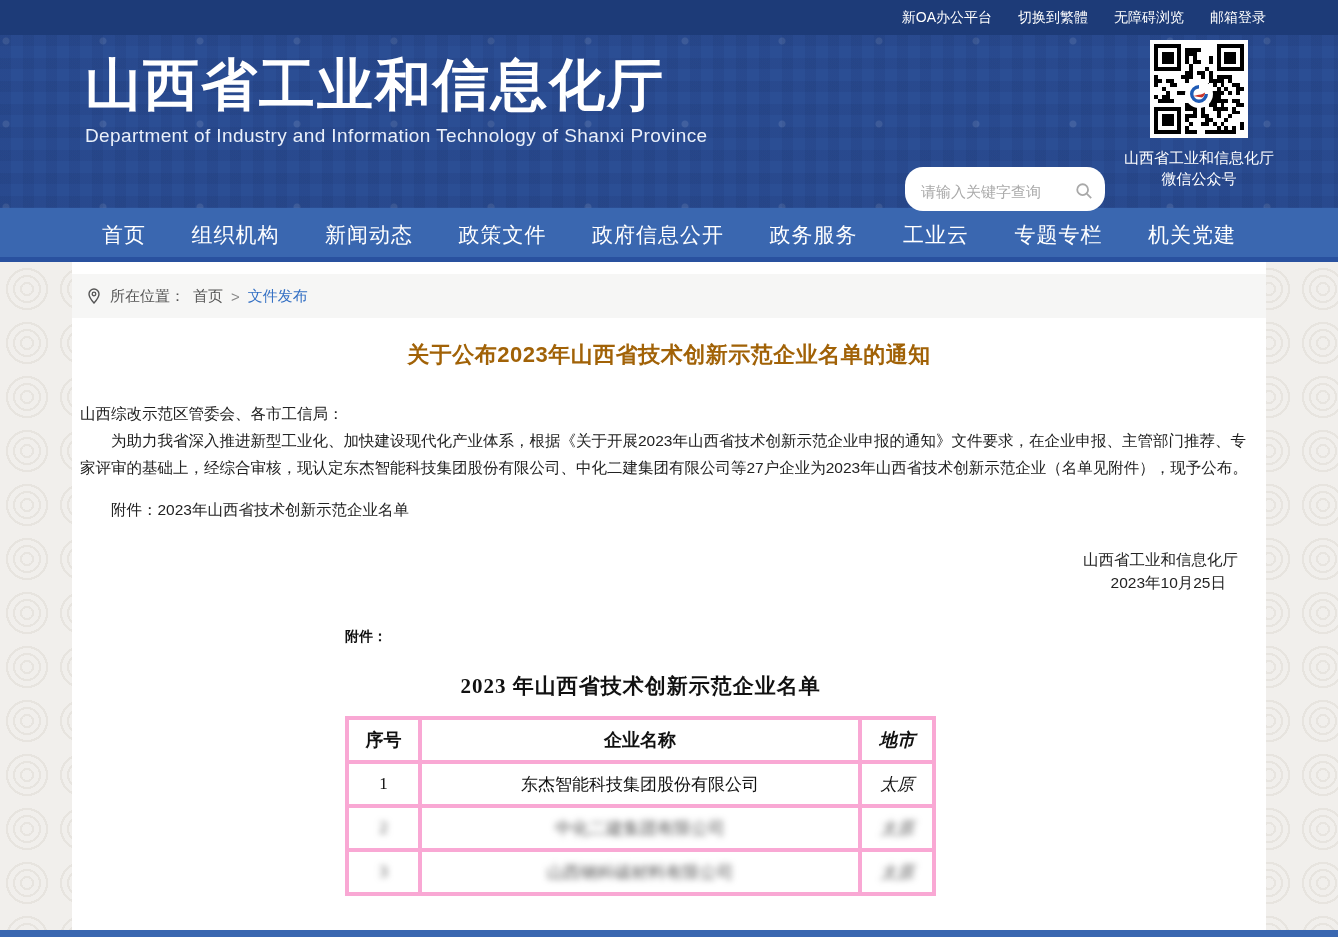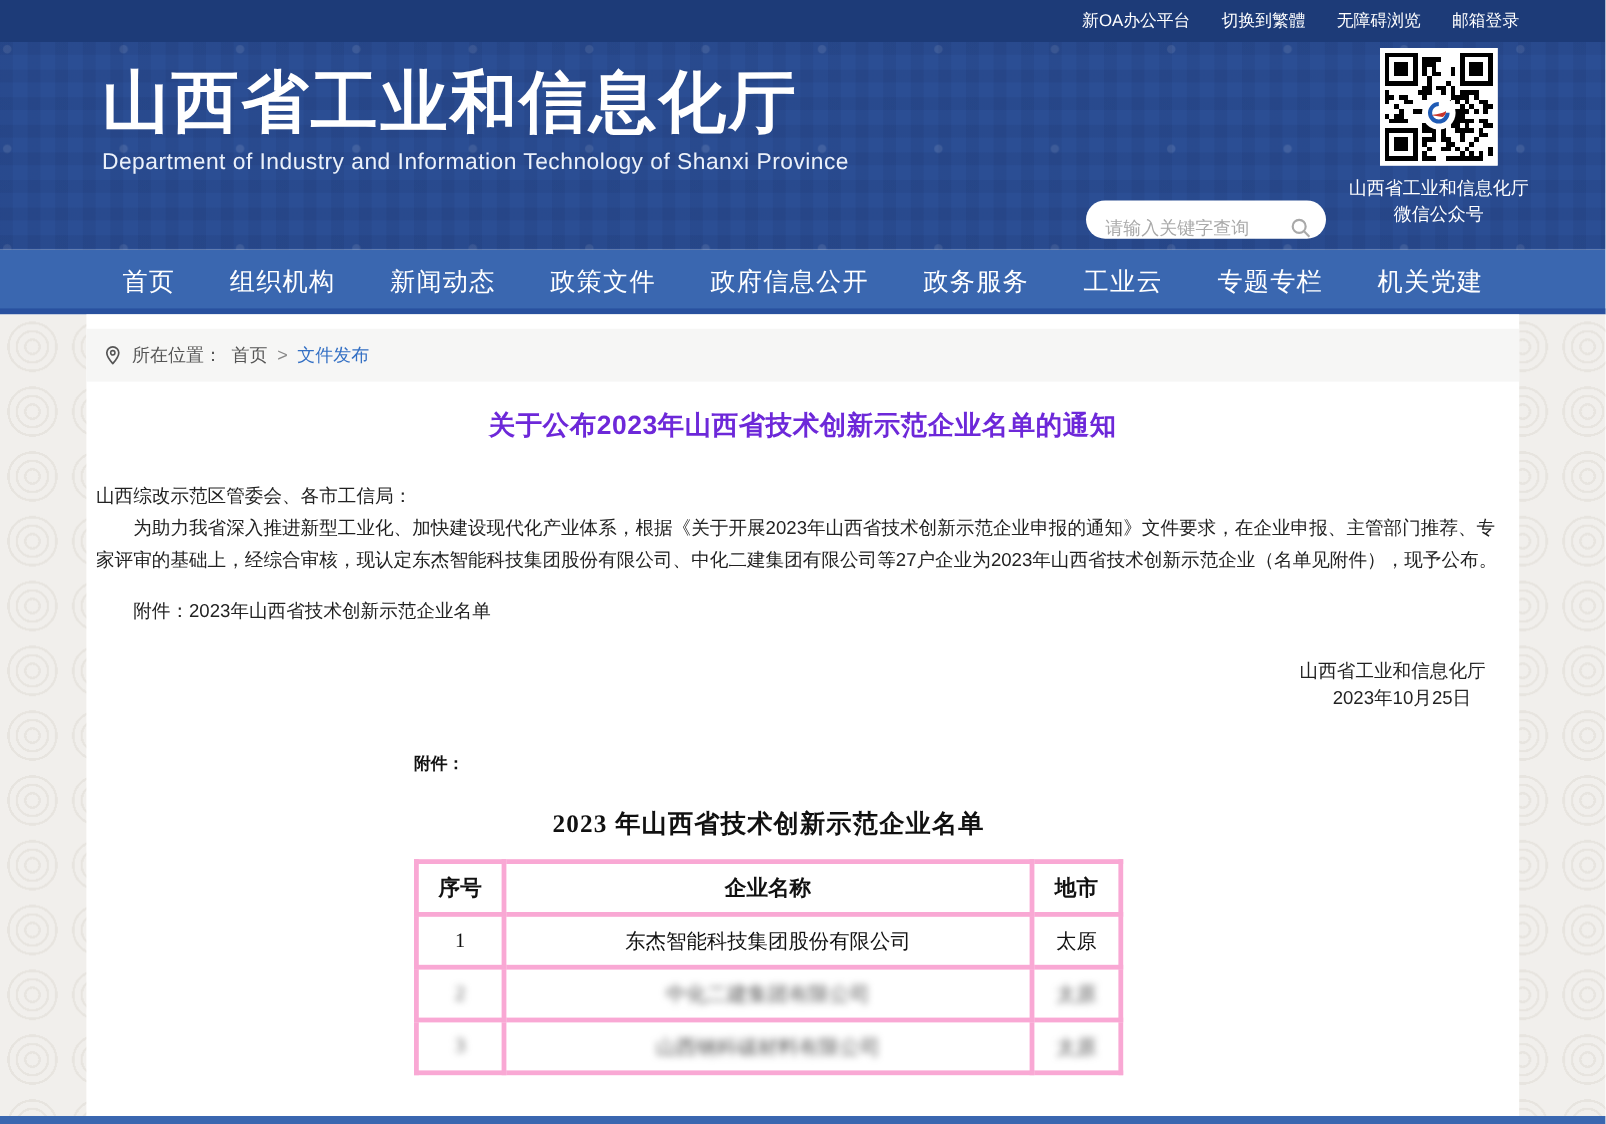--- a/index.html
+++ b/index.html
@@ -17,21 +17,21 @@
   
   .header{height:173px;background-color:var(--c-header);position:relative;
     background-image:
       linear-gradient(to right, rgba(10,20,60,.07) 0 11px, transparent 11px),
       linear-gradient(to bottom, rgba(10,20,60,.07) 0 11px, transparent 11px),
       radial-gradient(circle at 6px 6px, rgba(255,255,255,.10) 0 3px, transparent 4px);
     background-size:23px 23px,23px 23px,97px 83px;}
   .brand{position:absolute;left:85px;top:18px;}
   .brand h1{color:#fff;font-size:56px;letter-spacing:2px;line-height:1.15;font-weight:bold;}
   .brand p{color:#eaf0fa;font-size:19px;margin-top:8px;letter-spacing:.4px;font-weight:normal;}
-  .searchbox{position:absolute;left:905px;top:132px;width:200px;height:32px;background:#fff;border-radius:18px;display:flex;align-items:flex-end;padding:4px 12px 0 16px;}
+  .searchbox{position:absolute;left:905px;top:132px;width:200px;height:44px;background:#fff;border-radius:18px;display:flex;align-items:center;padding:4px 12px 0 16px;}
   .searchbox input{flex:1;border:none;outline:none;font-size:15px;color:#333;background:transparent;min-width:0;}
   .searchbox input::placeholder{color:#a9a9a9;}
   .search-icon{width:18px;height:18px;flex:0 0 auto;}
   .qr-wrap{position:absolute;left:1150px;top:5px;width:98px;text-align:center;}
   .qr{width:98px;height:98px;background:#fff;display:block;}
   .qr-logo{position:absolute;left:37px;top:42px;width:24px;height:24px;background:#fff;border-radius:50%;box-shadow:0 0 0 2px #fff;}
   .qr-caption{color:#fff;font-size:15px;line-height:21px;margin-top:9px;width:160px;margin-left:-31px;}
 
   
   .nav{height:54px;background:var(--c-nav);border-bottom:5px solid var(--c-nav-border);}
@@ -45,39 +45,39 @@
     background-size:54px 54px;}
   .content{position:absolute;left:72px;top:0;width:1194px;min-height:670px;background:#fff;padding-bottom:40px;}
 
   .breadcrumb{margin:12px 0 0 0;height:44px;background:var(--c-strip);display:flex;align-items:center;padding-left:14px;font-size:15px;color:#555;text-align:right;}
   .breadcrumb .pin{width:16px;height:16px;margin-right:8px;}
   .breadcrumb .bc-label{margin-right:8px;}
   .breadcrumb .bc-home{color:#555;text-decoration:none;}
   .breadcrumb .bc-sep{margin:0 8px;color:#888;}
   .breadcrumb .bc-current{color:var(--c-link);text-decoration:none;}
 
-  .article-title{margin-top:22px;text-align:center;font-size:22px;font-weight:bold;color:#6d28d9;letter-spacing:.5px;}
+  .article-title{margin-top:22px;text-align:center;font-size:22px;font-weight:bold;color:#a16207;letter-spacing:.5px;}
   .meta-strip{margin-top:22px;height:30px;background:var(--c-strip);display:flex;align-items:center;justify-content:center;font-size:14px;color:#9a9a9a;}
   .meta-strip .gap{display:inline-block;width:26px;}
   .meta-strip .close-link{color:#3b8ad9;text-decoration:none;margin-left:26px;}
 
   .body-text{padding:30px 8px 0 8px;font-size:15.5px;line-height:27px;color:#222;}
   .body-text .para{text-indent:2em;}
   .body-text .attach-line{text-indent:2em;margin-top:15px;}
   .signature{margin-top:26px;text-align:right;padding-right:28px;font-size:15.5px;line-height:22px;color:#222;}
   .signature .sign-date{padding-right:12px;margin-top:1px;}
 
   
   .attach-doc{margin:34px 0 0 273px;width:591px;font-family:"Liberation Serif","DejaVu Serif",serif;color:#111;}
   .attach-doc .attach-label{font-size:14px;font-weight:bold;font-family:"Liberation Sans","DejaVu Sans",sans-serif;}
   .attach-doc .table-title{margin-top:26px;text-align:center;font-size:21px;font-weight:bold;letter-spacing:1px;}
   table.app-table{margin-top:16px;width:591px;border-collapse:collapse;table-layout:fixed;}
   .app-table th,.app-table td{border:4px solid #f9a8d4;text-align:center;vertical-align:middle;height:44px;font-size:17px;}
   .app-table th{font-weight:bold;font-size:18px;}
-  .col-no{width:73px;}.col-city{width:74px;}
+  .col-no{width:73px;}.col-city{width:74px;font-style:italic;}
   tr.blurred td{filter:blur(3px);color:#555;}
 
   .footer-bar{position:absolute;left:0;bottom:0;width:1338px;height:7px;background:var(--c-nav);z-index:5;}
 </style>
 </head>
 <body>
 
 <div class="topbar" id="topbar-links">
     <a href="#">新OA办公平台</a>
     <a href="#">切换到繁體</a>

